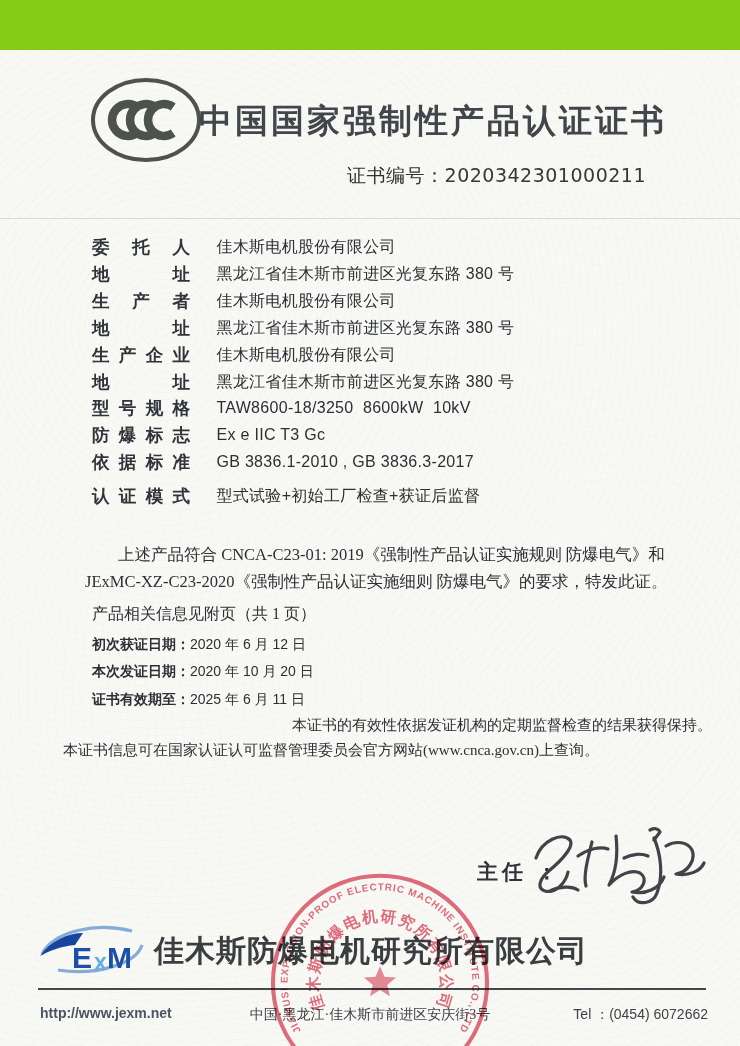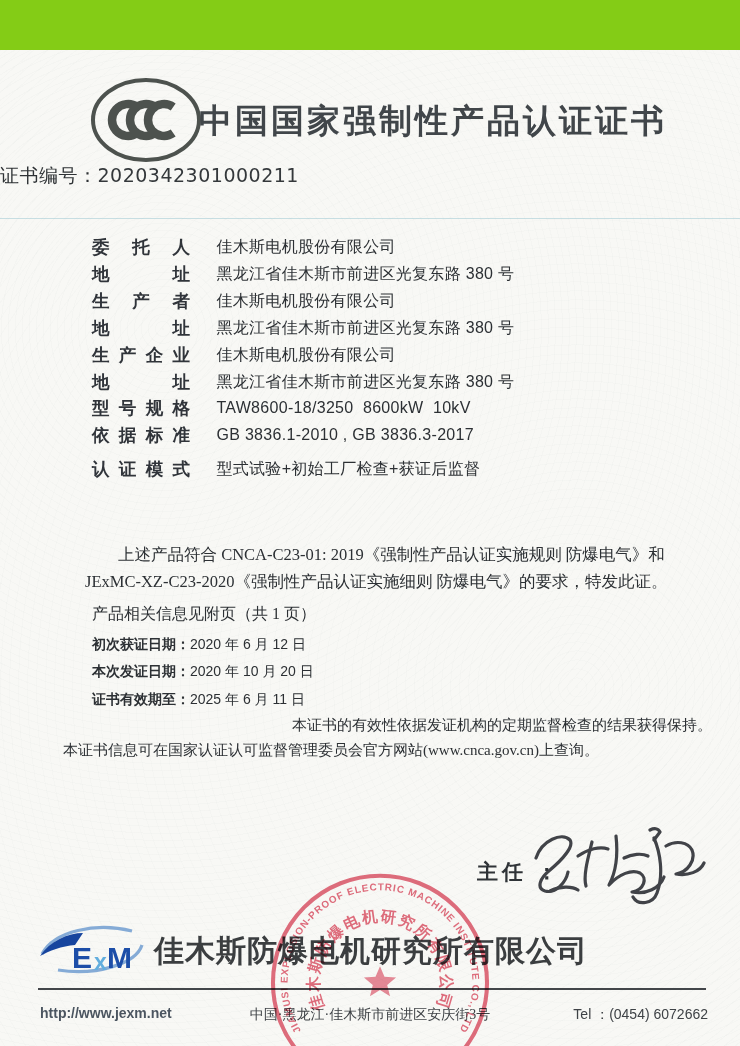--- a/index.html
+++ b/index.html
@@ -23,21 +23,21 @@
   }
   
   .ccc-logo { position:absolute; left:88px; top:76px; width:116px; height:88px; }
   .doc-title {
     position:absolute; left:198px; top:99px; width:470px;
     font-family:"Liberation Serif", serif;
     font-size:33px; font-weight:700; color:#41464a;
     letter-spacing:3px; text-align:center; white-space:nowrap;
   }
   .cert-no-line {
-    position:absolute; left:0; top:163px; width:646px; text-align:left;
+    position:absolute; left:0; top:163px; width:646px; text-align:right;
     font-size:19px; color:#2e3235; letter-spacing:0.5px;
   }
   .cert-no-line .num { font-family:"DejaVu Sans", sans-serif; color:#34383b; }
   
   .fields { position:absolute; left:92px; top:234px; width:580px; }
   .frow { line-height:26.9px; white-space:nowrap; }
   .frow.gap { margin-top:7px; }
   .flabel {
     display:inline-block; width:98px; vertical-align:top;
     font-family:"Liberation Serif", serif;
@@ -134,20 +134,24 @@
       <span class="flabel">生产企业</span>
       <span class="fvalue">佳木斯电机股份有限公司</span>
     </div>
     <div class="frow">
       <span class="flabel">地址</span>
       <span class="fvalue">黑龙江省佳木斯市前进区光复东路 380 号</span>
     </div>
     <div class="frow">
       <span class="flabel">型号规格</span>
       <span class="fvalue">TAW8600-18/3250  8600kW  10kV</span>
+    </div>
+    <div class="frow">
+      <span class="flabel">防爆标志</span>
+      <span class="fvalue">Ex e IIC T3 Gc</span>
     </div>
     <div class="frow">
       <span class="flabel">依据标准</span>
       <span class="fvalue">GB 3836.1-2010 , GB 3836.3-2017</span>
     </div>
     <div class="frow gap">
       <span class="flabel">认证模式</span>
       <span class="fvalue">型式试验+初始工厂检查+获证后监督</span>
     </div>
   </div>

